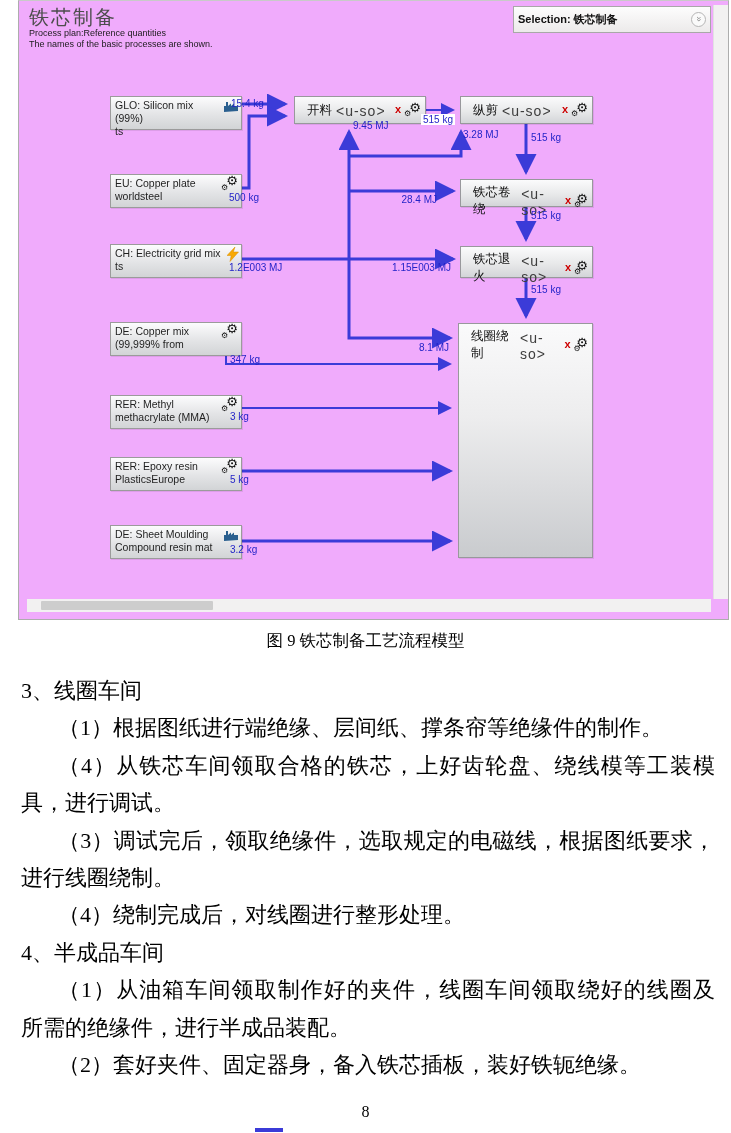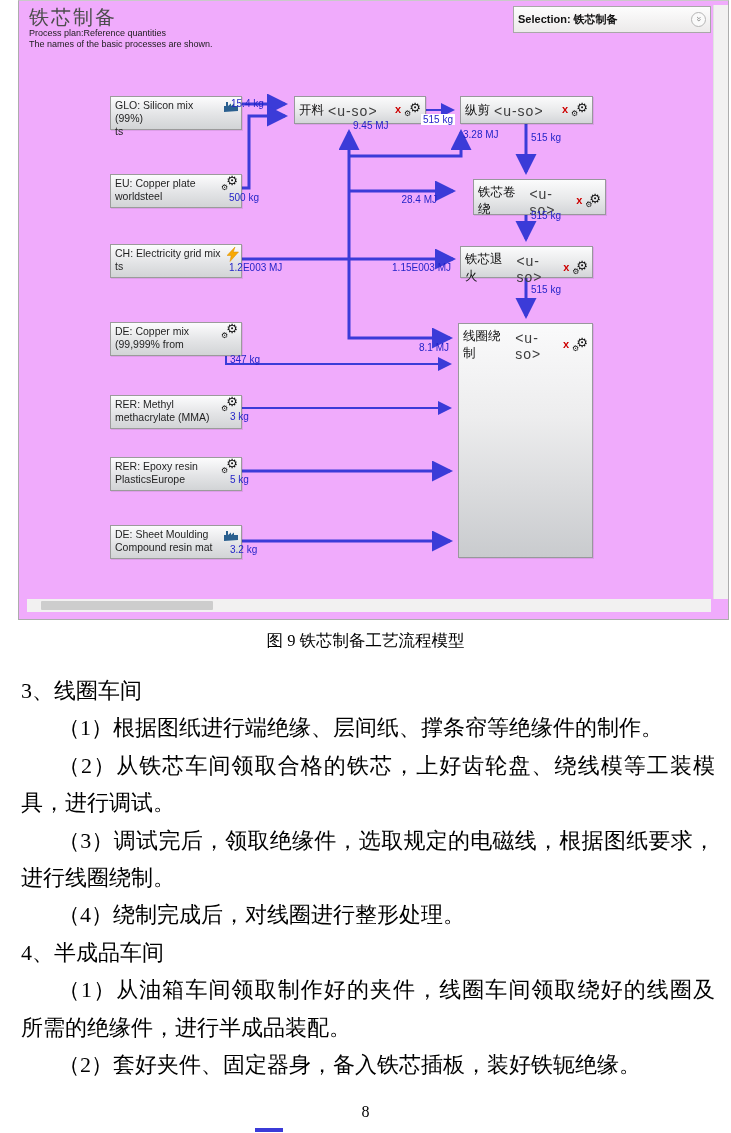--- a/index.html
+++ b/index.html
@@ -34,21 +34,21 @@
   .sbox .stext{padding:2px 18px 0 4px;font-size:10.5px;line-height:13px;color:#1f1f1f;}
   .sicon{position:absolute;right:2px;top:2px;}
   .gear2{position:absolute;right:3px;top:0;width:16px;height:16px;color:#111;}
   .gear2 .gb{position:absolute;right:0;top:-2px;font-size:13px;}
   .gear2 .gs{position:absolute;left:-1px;bottom:-1px;font-size:8px;}
   .bolt{font-size:13px;}
 
   .pbox{position:absolute;box-sizing:border-box;border:1px solid #98989c;
         background:linear-gradient(#fbfbfc,#e8e9ea 55%,#d3d5d8);box-shadow:1px 1px 0 rgba(0,0,0,0.08);}
   .pbox.big{background:linear-gradient(180deg,#fafafb 0%,#ededee 40%,#c9cbce 100%);}
-  .phead{display:flex;align-items:center;padding:4px 4px 0 4px;}
+  .phead{display:flex;align-items:center;padding:4px 4px 0 12px;}
   .pname{font-size:12.5px;color:#101010;}
   .psuffix{font-size:14px;color:#3d3d3d;margin-left:4px;letter-spacing:1px;margin-top:2px;}
   .picons{margin-left:auto;position:relative;width:26px;height:15px;}
   .px{position:absolute;left:0;top:0;color:#cd0000;font-weight:bold;font-size:11px;}
   .picons .gs{position:absolute;left:9px;top:6px;font-size:8px;color:#111;}
   .picons .gb{position:absolute;right:0;top:-3px;font-size:13px;color:#111;}
 
   
   .elabel{position:absolute;font-size:10px;color:#2424c8;white-space:nowrap;}
   .elabel.bg{background:#fff;padding:0 2px;}
@@ -171,21 +171,21 @@
       <div class="phead">
           <span class="pname">纵剪</span>
           <span class="psuffix">&lt;u-so&gt;</span>
         <span class="picons">
             <span class="px">x</span>
             <span class="gs">⚙</span>
             <span class="gb">⚙</span>
           </span>
         </div>
     </div>
-    <div class="pbox" style="left:454px;top:178px;width:133px;height:36px">
+    <div class="pbox" style="left:441px;top:178px;width:133px;height:28px">
       <div class="phead">
           <span class="pname">铁芯卷绕</span>
           <span class="psuffix">&lt;u-so&gt;</span>
         <span class="picons">
             <span class="px">x</span>
             <span class="gs">⚙</span>
             <span class="gb">⚙</span>
           </span>
         </div>
     </div>
@@ -233,21 +233,21 @@
     <div class="hscroll">
       <div class="hthumb"></div>
     </div>
   </div>
 
   <div class="caption">图 9  铁芯制备工艺流程模型</div>
 
   <div class="body-text">
     <div class="bline">3、线圈车间</div>
     <div class="bline ind">（1）根据图纸进行端绝缘、层间纸、撑条帘等绝缘件的制作。</div>
-    <div class="bline ind j">（2）从铁芯车间领取合格的铁芯，上好齿轮盘、绕线模等工装模</div>
+    <div class="bline ind j">（4）从铁芯车间领取合格的铁芯，上好齿轮盘、绕线模等工装模</div>
     <div class="bline">具，进行调试。</div>
     <div class="bline ind j">（3）调试完后，领取绝缘件，选取规定的电磁线，根据图纸要求，</div>
     <div class="bline">进行线圈绕制。</div>
     <div class="bline ind">（4）绕制完成后，对线圈进行整形处理。</div>
     <div class="bline">4、半成品车间</div>
     <div class="bline ind j">（1）从油箱车间领取制作好的夹件，线圈车间领取绕好的线圈及</div>
     <div class="bline">所需的绝缘件，进行半成品装配。</div>
     <div class="bline ind">（2）套好夹件、固定器身，备入铁芯插板，装好铁轭绝缘。</div>
   </div>
 

